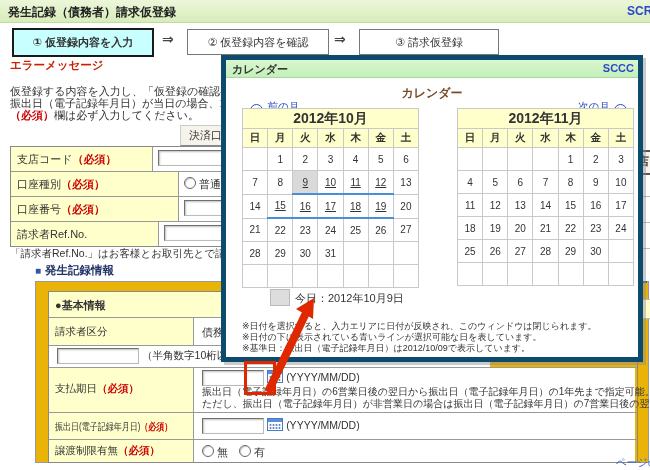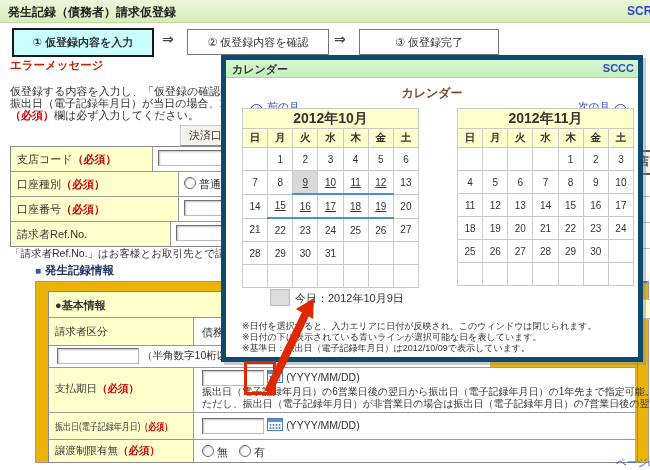--- a/index.html
+++ b/index.html
@@ -67,21 +67,21 @@
 
   <div class="abs" id="hdr">
     <span class="ttl">発生記録（債務者）請求仮登録</span>
     <span class="sid">SCR</span>
   </div>
 
   <div class="abs step active" style="left:12px;width:138px;">① 仮登録内容を入力</div>
   <div class="abs sarrow" style="left:162px;">⇒</div>
   <div class="abs step" style="left:187px;width:140px;">② 仮登録内容を確認</div>
   <div class="abs sarrow" style="left:334px;">⇒</div>
-  <div class="abs step" style="left:359px;width:138px;">③ 仮登録完了</div>
+  <div class="abs step" style="left:359px;width:138px;">③ 請求仮登録</div>
 
   <div class="abs" id="errh">エラーメッセージ</div>
   <div class="abs eline" style="top:84px;">仮登録する内容を入力し、「仮登録の確認へ」ボタン</div>
   <div class="abs eline" style="top:96px;">振出日（電子記録年月日）が当日の場合、15時まで</div>
   <div class="abs eline" style="top:108px;"><span class="req">（必須）</span><span>欄は必ず入力してください。</span></div>
 
   <div class="abs btn" style="left:180px;top:125px;width:110px;">決済口</div>
 
   <div class="abs ftable" style="left:10px;top:146px;width:340px;">
     <div class="frow" style="height:24px;">
@@ -90,21 +90,21 @@
     </div>
     <div class="frow" style="height:24px;">
       <div class="lcell" style="width:168px;"><span>口座種別</span><span class="req">（必須）</span></div>
       <div class="vcell" style="width:172px;padding-top:5px;"><span class="radio"></span><span>普通</span></div>
     </div>
     <div class="frow" style="height:24px;">
       <div class="lcell" style="width:168px;"><span>口座番号</span><span class="req">（必須）</span></div>
       <div class="vcell" style="width:172px;"><span class="tbox" style="width:120px;"></span></div>
     </div>
     <div class="frow" style="height:24px;">
-      <div class="lcell" style="width:160px;">請求者Ref.No.</div>
+      <div class="lcell" style="width:148px;">請求者Ref.No.</div>
       <div class="vcell" style="width:172px;"><span class="tbox" style="width:120px;"></span></div>
     </div>
   </div>
   <div class="abs" style="left:10px;top:247px;font-size:10.5px;white-space:nowrap;">「請求者Ref.No.」はお客様とお取引先とで請求を管理</div>
 
   <div class="abs sech" style="left:35px;top:263px;"><span class="sqm">■</span><span>発生記録情報</span></div>
 
   <div class="abs" style="left:35px;top:281px;width:612px;height:180px;border:1px solid #999;background:#eab308;">
     <div class="ftable" style="position:absolute;left:12px;top:9px;width:588px;">
       <div class="frow" style="height:25px;">

